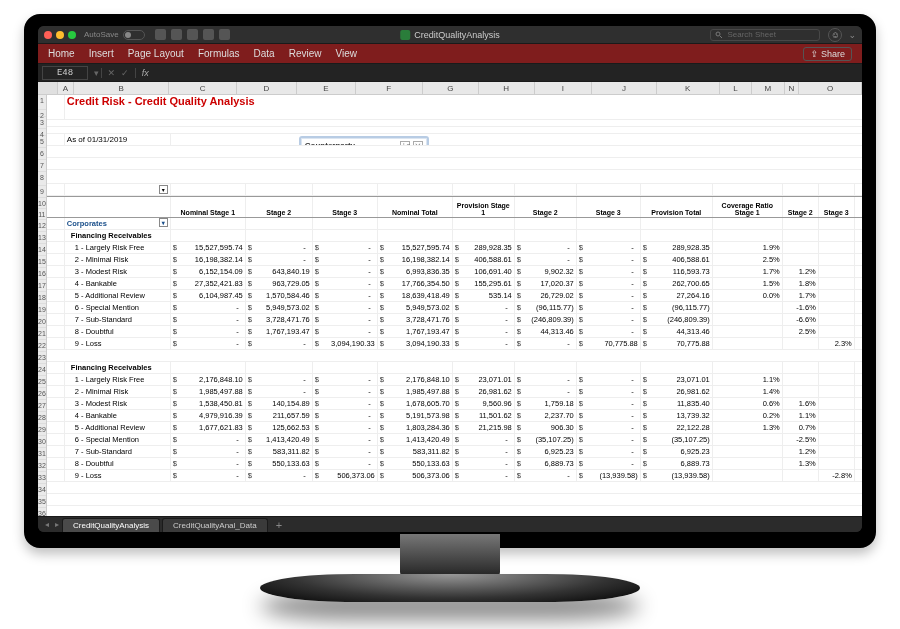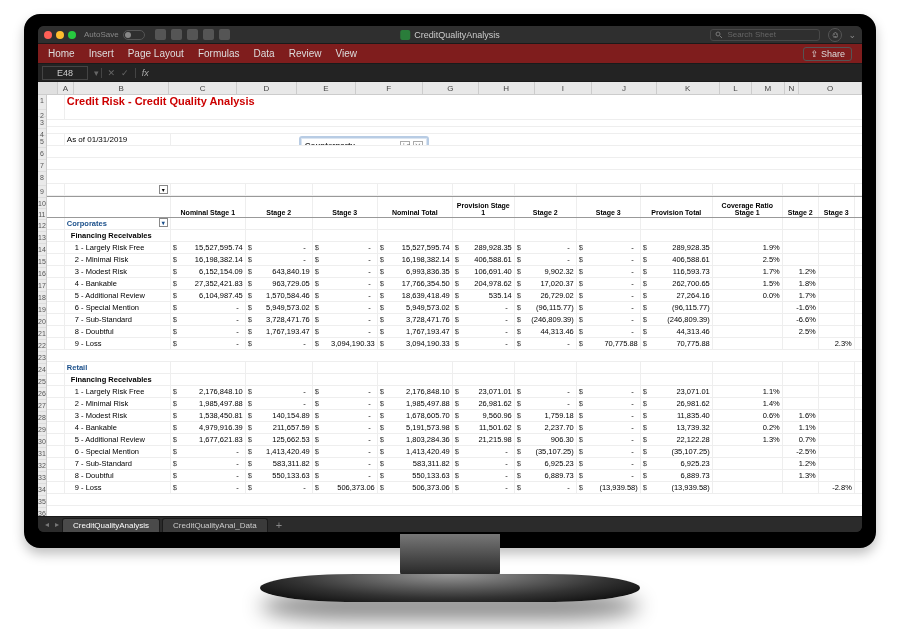--- a/index.html
+++ b/index.html
@@ -48,21 +48,21 @@
   .user-ic{width:14px;height:14px;border:1px solid #555;border-radius:50%;margin-left:8px;display:flex;align-items:center;justify-content:center;color:#aaa;font-size:9px;}
 
   
   .ribbon-tabs { height:20px; background:#7f1d1d; display:flex; align-items:center; padding:0 10px; gap:14px; font-size:10px; color:#ddd; border-bottom:1px solid #1a1a1a;}
   .ribbon-tabs .tab{cursor:pointer;}
   .ribbon-tabs .spacer{flex:1;}
   .share-btn{border:1px solid #555;border-radius:3px;padding:1px 6px;font-size:9px;display:flex;align-items:center;gap:3px;}
 
   
   .fbar { height:18px; background:#232323; display:flex; align-items:center; font-size:9px; border-bottom:1px solid #1a1a1a;}
-  .namebox{width:46px;height:14px;border:1px solid #444;margin:0 4px;display:flex;align-items:center;justify-content:center;color:#ccc;font-size:9px;}
+  .namebox{width:46px;height:14px;border:1px solid #444;margin:0 4px;display:flex;align-items:center;justify-content:center;color:#ccc;font-size:9px;font-family:Liberation Mono, monospace;}
   .fbar-icons{display:flex;gap:6px;padding:0 6px;color:#666;border-left:1px solid #444;border-right:1px solid #444;}
   .fx{font-style:italic;padding:0 6px;color:#aaa;}
   .formula-input{flex:1;height:14px;}
 
   
   .sheet { flex:1; background:#fff; color:#000; font-size:8px; overflow:hidden; display:flex; flex-direction:column; }
   .colhdr { display:flex; height:13px; background:#e8e8e8; border-bottom:1px solid #ccc;}
   .corner{width:22px;border-right:1px solid #ccc;background:#e0e0e0;}
   .colcell{border-right:1px solid #ccc;text-align:center;font-size:8px;color:#444;line-height:13px;}
   .grid{flex:1;overflow:hidden;display:flex;}
@@ -522,21 +522,21 @@
                 </div>
                 <div class="cell cF num">
                   <div class="dollar">
                     <span class="s">$</span>
                     <span>17,766,354.50</span>
                   </div>
                 </div>
                 <div class="cell cG num">
                   <div class="dollar">
                     <span class="s">$</span>
-                    <span>204,978.62</span>
+                    <span>155,295.61</span>
                   </div>
                 </div>
                 <div class="cell cH num">
                   <div class="dollar">
                     <span class="s">$</span>
                     <span>17,020.37</span>
                   </div>
                 </div>
                 <div class="cell cI num">
                   <div class="dollar">
@@ -832,36 +832,20 @@
                 </div>
                 <div class="cell cK num"></div>
                 <div class="cell cL num"></div>
                 <div class="cell cM num">2.3%</div>
                 <div class="cell cN"></div>
               </div>
             </div>
 
           <div class="row"></div>
 
-          <div class="row">
-            <div class="cell cA"></div>
-            <div class="cell cB section-hdr">Retail</div>
-            <div class="cell cC"></div>
-              <div class="cell cD"></div>
-              <div class="cell cE"></div>
-              <div class="cell cF"></div>
-              <div class="cell cG"></div>
-              <div class="cell cH"></div>
-              <div class="cell cI"></div>
-              <div class="cell cJ"></div>
-              <div class="cell cK"></div>
-              <div class="cell cL"></div>
-              <div class="cell cM"></div>
-              <div class="cell cN"></div>
-          </div>
 
           <div class="row">
             <div class="cell cA"></div>
             <div class="cell cB subsection" style="padding-left:6px;">Financing Receivables</div>
             <div class="cell cC"></div>
               <div class="cell cD"></div>
               <div class="cell cE"></div>
               <div class="cell cF"></div>
               <div class="cell cG"></div>
               <div class="cell cH"></div>

